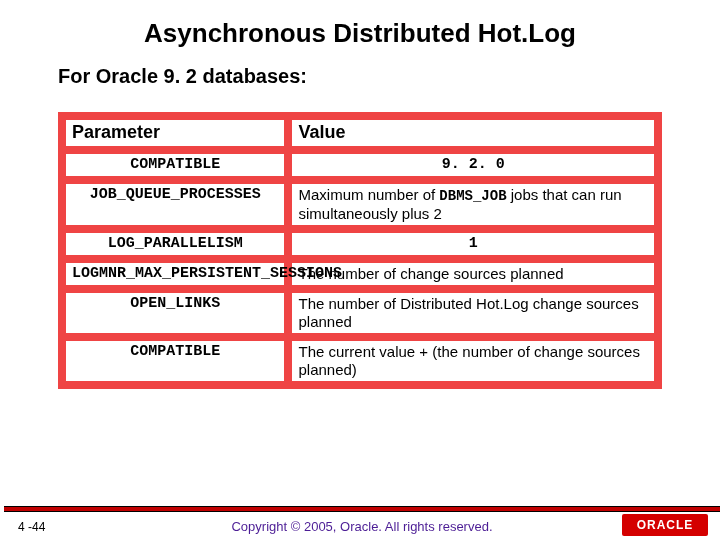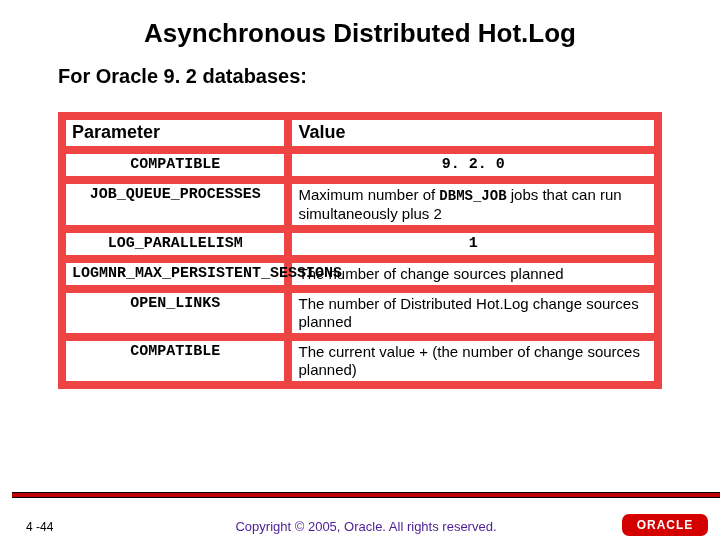--- a/index.html
+++ b/index.html
@@ -50,22 +50,22 @@
     font-family: Arial, Helvetica, sans-serif;
   }
   table.params col.col-param { width: 38%; }
   table.params col.col-value { width: 62%; }
   .mono { font-family: Liberation Mono, monospace; font-size: 14px; font-weight: bold; letter-spacing: 0; text-align: center; }
   .val-sans { font-family: Liberation Sans, sans-serif; font-size: 15px; font-weight: normal; }
   .val-mono-inline { font-family: "Courier New", Courier, monospace; font-size: 14px; font-weight: bold; }
   
   .footer {
     position: absolute;
-    left: 12px; right: 0; bottom: 0;
-    height: 48px;
+    left: 4px; right: 0; bottom: 0;
+    height: 34px;
   }
   .footer .redbar {
     position: absolute;
     left: 0; right: 0; top: 0;
     height: 6px;
     background: #c00000;
     border-top: 1px solid #000;
     border-bottom: 1px solid #000;
   }
   .footer .page {
@@ -77,21 +77,21 @@
     position: absolute;
     left: 0; right: 0; bottom: 6px;
     text-align: center;
     font-size: 13px; color: #4c1d95;
   }
   .footer .logo {
     position: absolute;
     right: 12px; bottom: 4px;
     width: 86px; height: 22px;
     background: #d40000;
-    border-radius: 7px;
+    border-radius: 2px;
     display: flex; align-items: center; justify-content: center;
   }
   .footer .logo span {
     color: #fff;
     font-family: Arial, Helvetica, sans-serif;
     font-weight: bold;
     font-size: 12px;
     letter-spacing: 1px;
   }
 </style>

